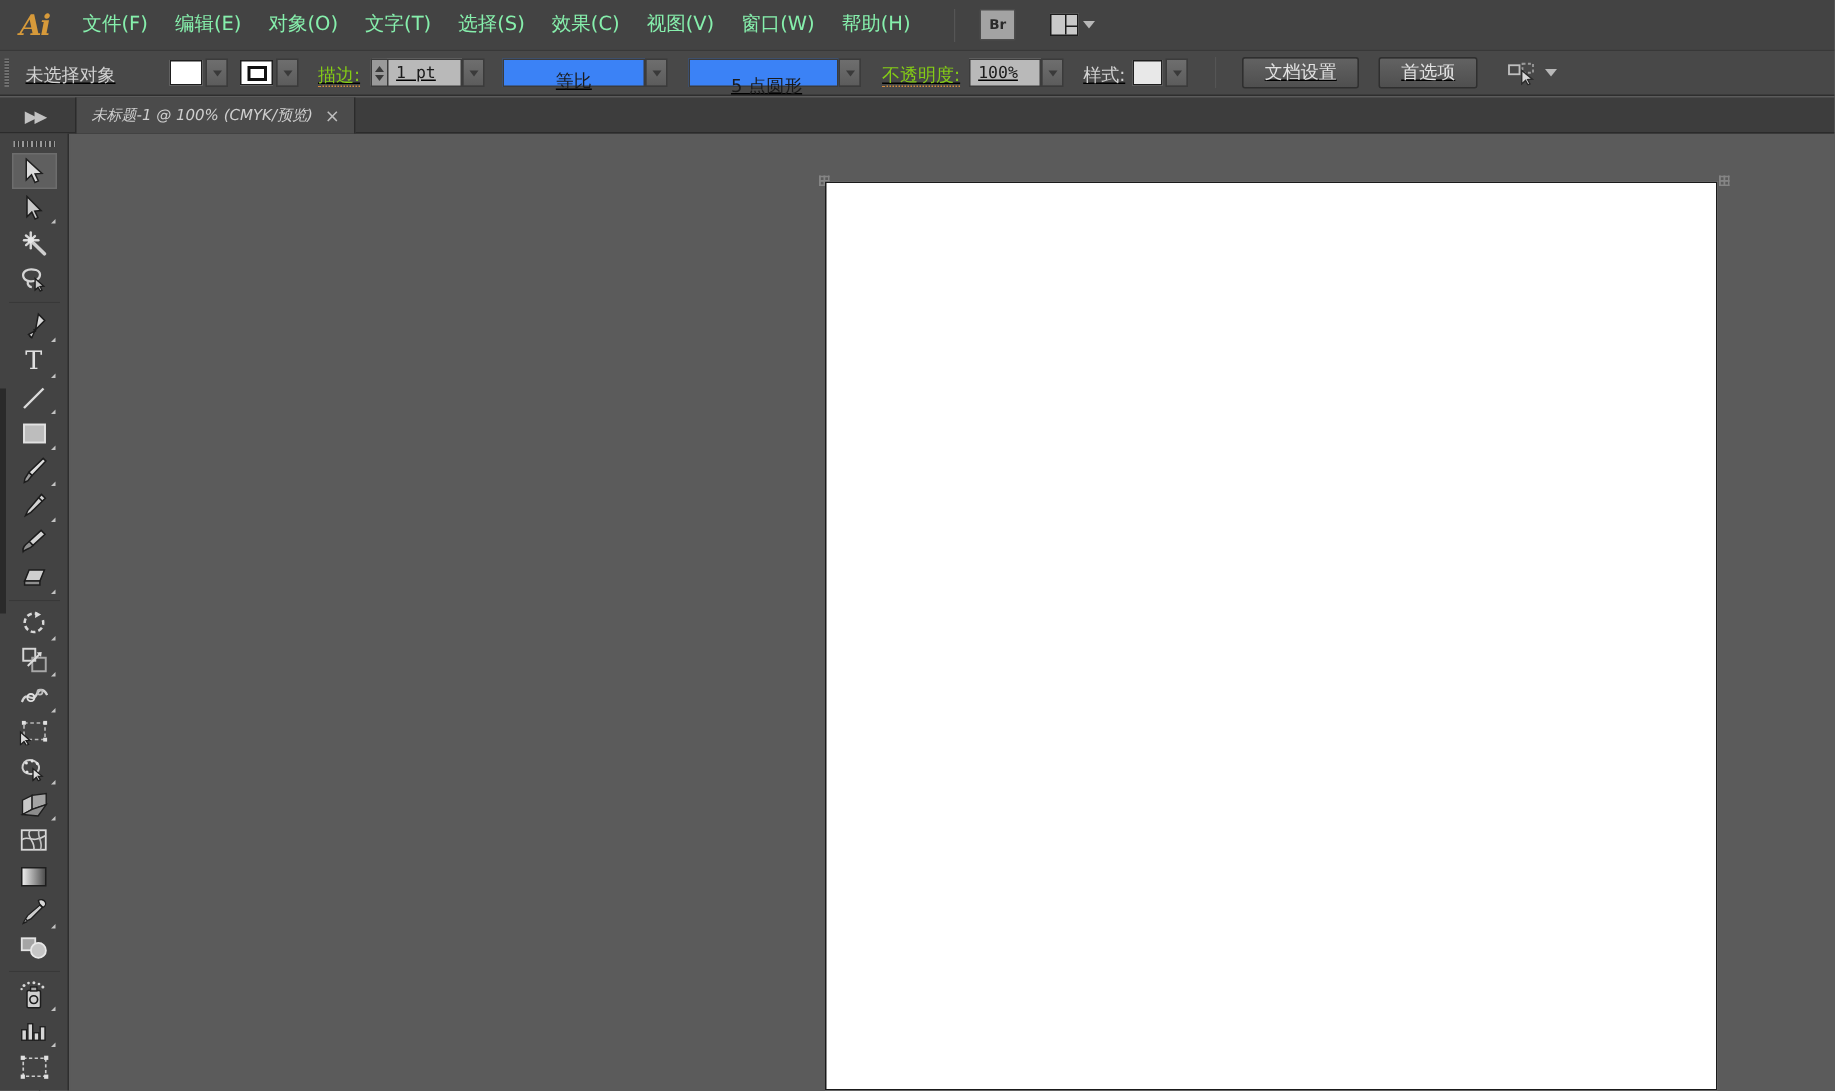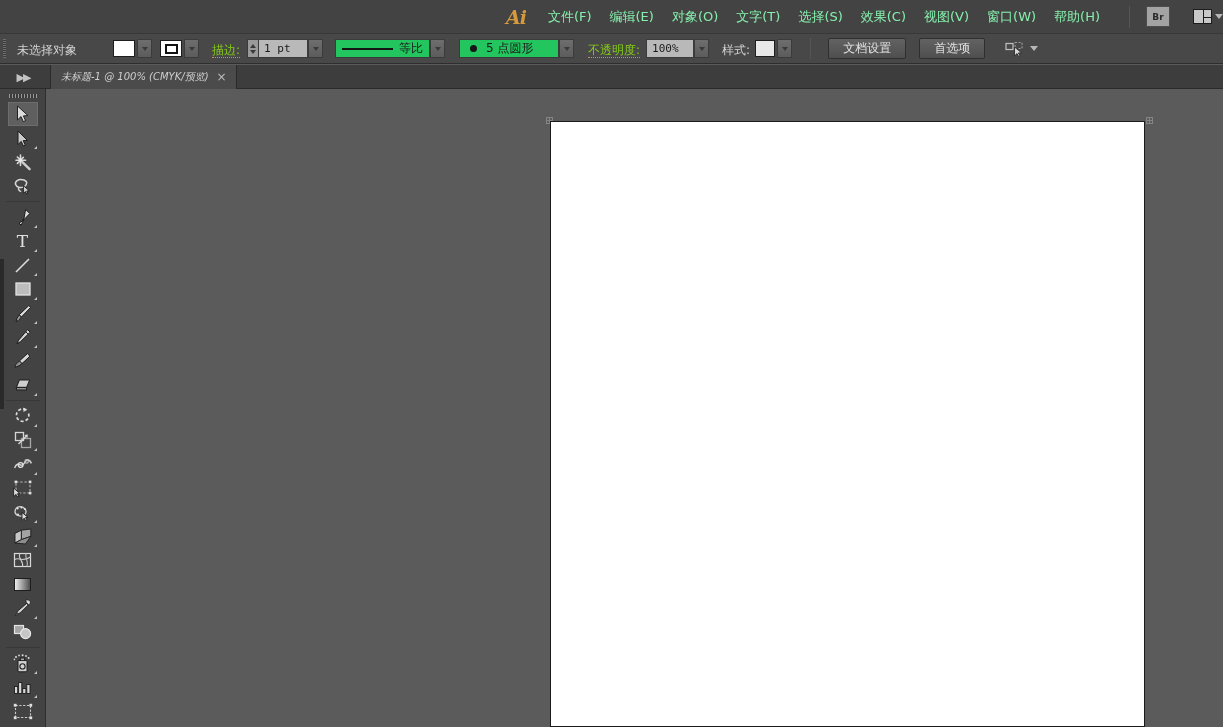--- a/index.html
+++ b/index.html
@@ -9,21 +9,21 @@
     background: #5b5b5b;
     font-family: "DejaVu Sans", "Liberation Sans", sans-serif;
     -webkit-font-smoothing: antialiased;
   }
   .app { position: relative; width: 1223px; height: 727px; }
 
   
   .menubar {
     position: absolute; left: 0; top: 0; width: 1223px; height: 33px;
     background: #434343;
-    display: flex; align-items: center; justify-content: flex-end;
+    display: flex; align-items: center;
   }
   .ai-logo {
     width: 46px; height: 33px;
     display: flex; align-items: center; justify-content: center;
     font-family: "DejaVu Serif", "Liberation Serif", serif;
     font-size: 19px; font-weight: bold; font-style: italic;
     color: #d79a3a; letter-spacing: -1px;
   }
   .menu-item {
     padding: 0 9px; height: 33px; line-height: 33px;
@@ -67,21 +67,21 @@
     border-left: 3px solid transparent; border-right: 3px solid transparent;
     border-top: 4px solid #3a3a3a;
   }
 
   
   .controlbar {
     position: absolute; left: 0; top: 33px; width: 1223px; height: 31px;
     background: #484848;
     border-top: 1px solid #383838;
     border-bottom: 1px solid #2e2e2e;
-    display: flex; align-items: center;
+    display: flex; align-items: center; text-decoration: underline;
   }
   .grip {
     width: 9px; height: 31px; position: relative; flex: 0 0 auto;
   }
   .grip:before {
     content: ""; position: absolute; left: 3px; top: 6px;
     width: 3px; height: 19px;
     background: repeating-linear-gradient(to bottom, #6f6f6f 0 1px, #3c3c3c 1px 2px);
   }
   .cb-label {
@@ -128,24 +128,25 @@
   }
   .sp-up {
     width: 0; height: 0; border-left: 3px solid transparent;
     border-right: 3px solid transparent; border-bottom: 4px solid #3a3a3a;
   }
   .sp-dn {
     width: 0; height: 0; border-left: 3px solid transparent;
     border-right: 3px solid transparent; border-top: 4px solid #3a3a3a;
   }
   .combo {
-    height: 19px; background: #22c55e; border: 1px solid #3b3b3b;
+    height: 19px; background: #3b82f6; border: 1px solid #3b3b3b;
     display: flex; align-items: center; gap: 6px;
     padding: 0 6px; font-size: 12px; color: #1b1b1b; white-space: nowrap;
     cursor: default;
+    flex-direction: column;
   }
   .stroke-preview {
     display: block; width: 62px; height: 2px; background: #141414;
   }
   .brush-dot {
     display: block; width: 7px; height: 7px; border-radius: 50%; background: #161616;
   }
   .cb-btn {
     height: 21px; padding: 0 14px;
     background: linear-gradient(#626262, #4f4f4f);

